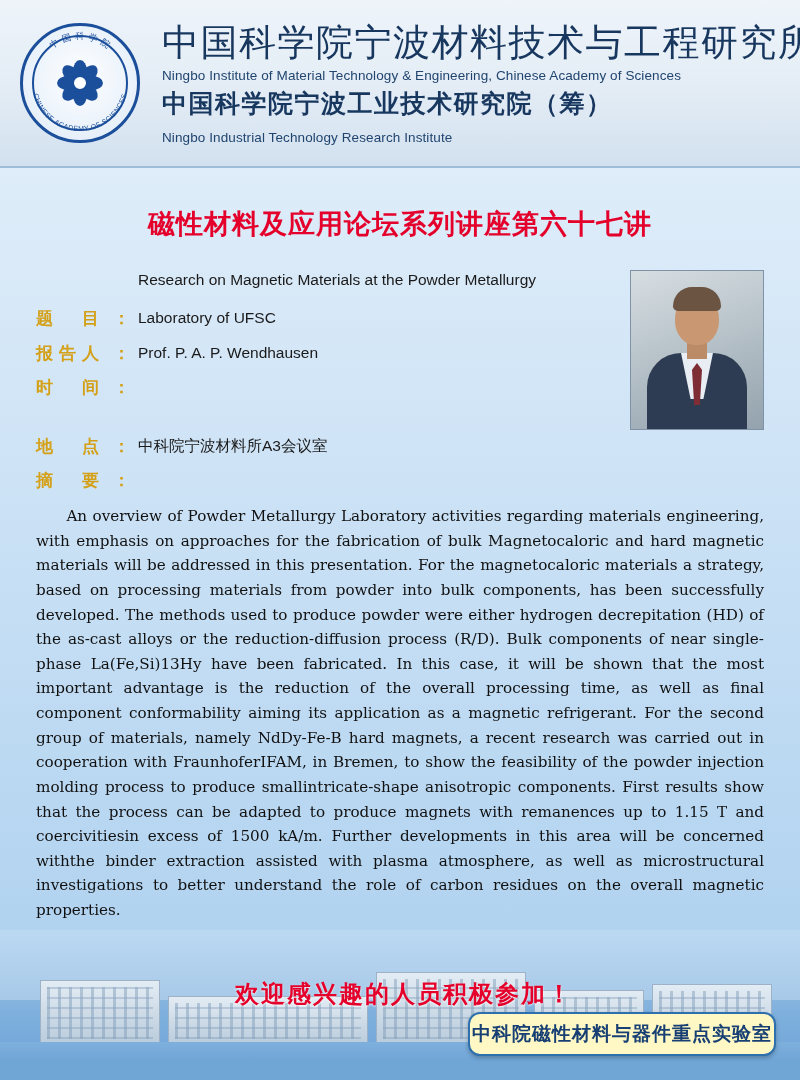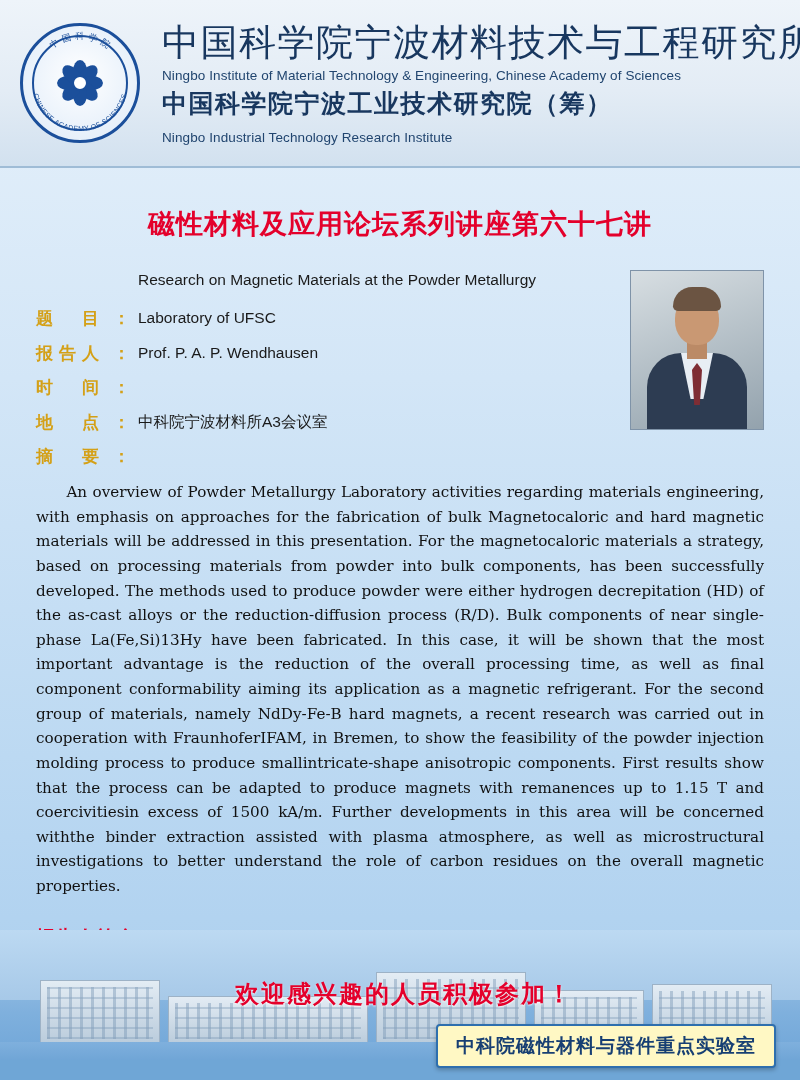--- a/index.html
+++ b/index.html
@@ -173,20 +173,21 @@
     flex: 1 1 auto;
     color: #1a1a1a;
     font-family: Liberation Sans, sans-serif;
     font-size: 15.5px;
     line-height: 1.55;
     padding-right: 80px;
     box-sizing: border-box;
   }
   .meta-value.cn {
     font-size: 15.5px;
+    margin-top: 24px;
   }
   .meta-value .l2 {
     display: block;
     margin-top: 14px;
   }
 
   .portrait {
     position: absolute;
     right: 0;
     top: 2px;
@@ -324,25 +325,25 @@
     color: #e4002b;
     font-family: "DejaVu Serif", "Liberation Serif", serif;
     font-weight: bold;
     font-size: 24px;
     letter-spacing: 2px;
     text-shadow: 0 1px 2px rgba(255,255,255,.85);
   }
   .lab-badge {
     position: absolute;
     right: 24px;
-    bottom: 12px;
+    bottom: 24px;
     background: #fff8c4;
     border: 2px solid #2e6fae;
-    border-radius: 4px;
-    padding: 7px 18px;
+    border-radius: 12px;
+    padding: 7px 2px;
     color: #173f73;
     font-family: "DejaVu Serif", "Liberation Serif", serif;
     font-weight: bold;
     font-size: 19px;
     letter-spacing: 1px;
     box-shadow: 0 2px 4px rgba(0,0,0,.25);
   }
 </style>
 </head>
 <body>

